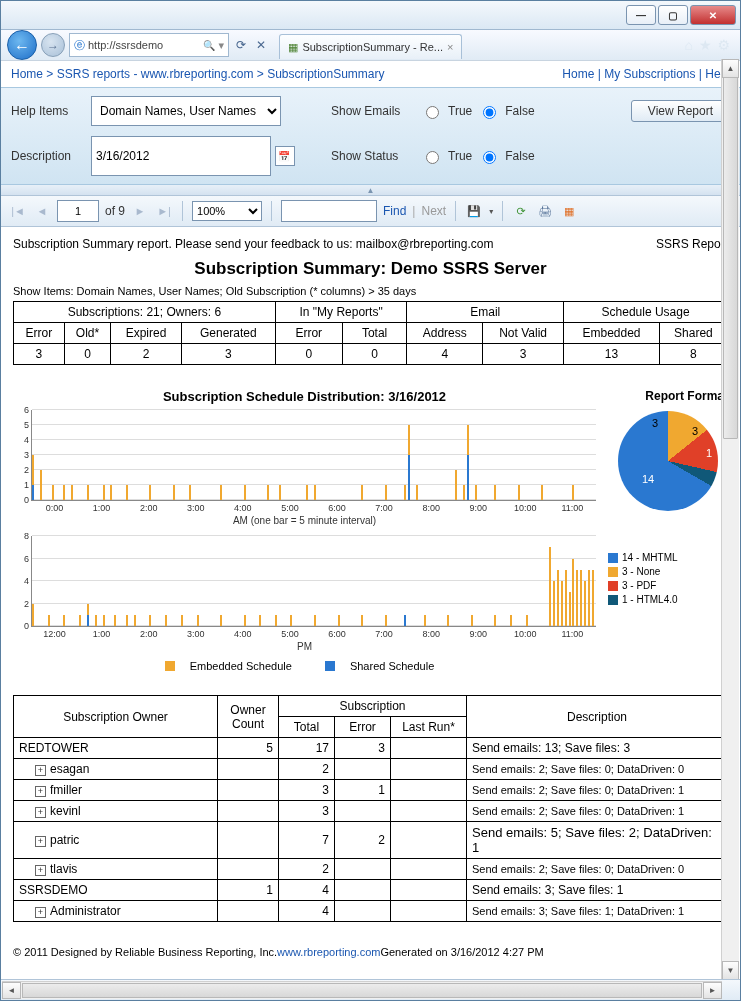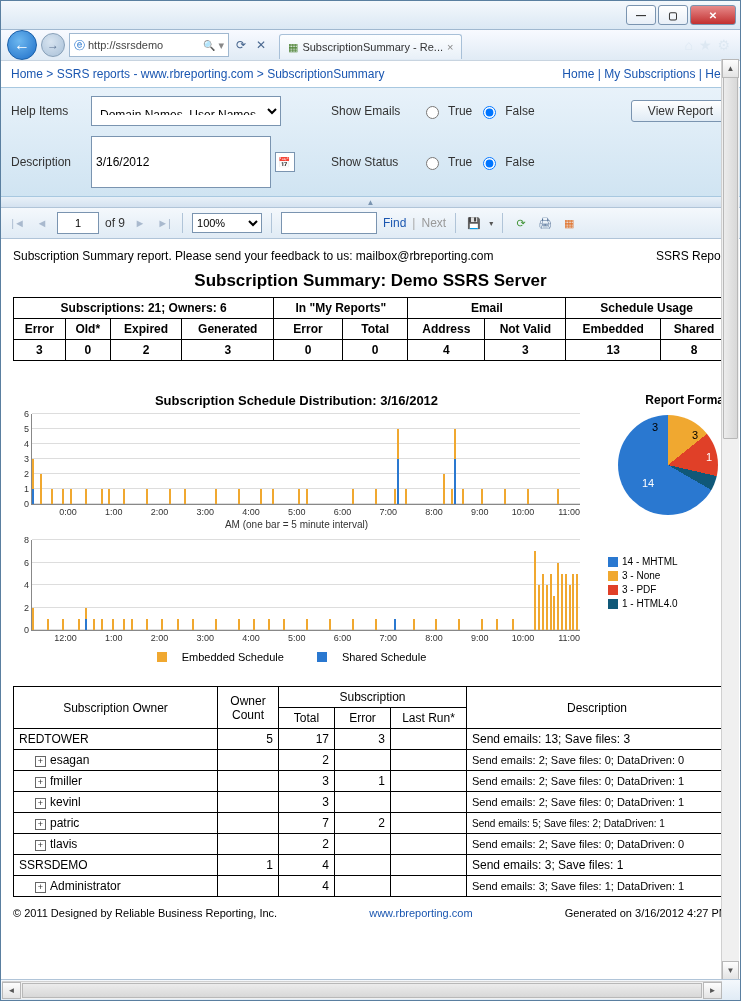--- a/index.html
+++ b/index.html
@@ -11,65 +11,65 @@
 .nav-back{width:28px;height:28px;border-radius:50%;background:radial-gradient(circle at 40% 35%,#6db8f0,#1e6ec8);border:1px solid #1a5fa8;display:flex;align-items:center;justify-content:center;color:#fff;font-size:16px}
 .nav-fwd{width:22px;height:22px;border-radius:50%;background:radial-gradient(circle at 40% 35%,#d8e4f0,#a8c0d8);border:1px solid #88a0b8;display:flex;align-items:center;justify-content:center;color:#5a7090;font-size:12px}
 .url-box{flex:0 0 150px;height:22px;border:1px solid #a0b8d0;background:#fff;display:flex;align-items:center;padding:0 4px;gap:3px;font-size:11px;color:#444}
 .nav-icon{width:16px;height:16px;display:flex;align-items:center;justify-content:center;font-size:12px;color:#4a6890}
 .tab-bar{flex:1;display:flex;align-items:flex-end;height:28px;margin-left:6px}
 .tab{height:24px;background:linear-gradient(#fdfeff,#e8f0f8);border:1px solid #a8c0d8;border-bottom:none;border-radius:3px 3px 0 0;padding:0 8px;display:flex;align-items:center;gap:4px;font-size:11px;color:#333;max-width:190px}
 .nav-right{display:flex;gap:6px;color:#dde8f2;font-size:14px;padding:0 4px}
 .breadcrumb{padding:6px 10px;font-size:12px;color:#1a56b0;display:flex;justify-content:space-between;background:#fff}
 .breadcrumb a{color:#1a56b0;text-decoration:none}
 .param-panel{background:linear-gradient(#e8f2fa,#d0e4f2);border-top:1px solid #a8c8e0;border-bottom:1px solid #a8c8e0;padding:8px 10px;display:grid;grid-template-columns:80px 210px 30px 90px 160px 1fr;row-gap:10px;align-items:center;font-size:12px;color:#333}
-.param-input{height:30px;border:1px solid #7a94b0;background:#fff;padding:10px 4px;font-size:12px;width:190px}
+.param-input{height:30px;border:1px solid #7a94b0;background:#fff;padding:4px 4px;font-size:12px;width:190px}
 .radio-grp{display:flex;gap:6px;align-items:center}
 .view-btn{height:22px;border:1px solid #7a94b0;border-radius:3px;background:linear-gradient(#fff,#e0ebf5);padding:0 16px;font-size:12px;color:#333;justify-self:end}
 .splitter{height:10px;background:linear-gradient(#e8f0f8,#d4e2f0);border-bottom:1px solid #b0c4d8;display:flex;justify-content:center;align-items:center;color:#7a94b0;font-size:8px}
 .toolbar{height:30px;background:linear-gradient(#f4f8fc,#e0ebf5);border-bottom:1px solid #b0c4d8;display:flex;align-items:center;padding:0 8px;gap:6px;font-size:12px;color:#333}
 .tb-btn{width:18px;height:18px;display:flex;align-items:center;justify-content:center;color:#4a6890;font-size:11px}
 .tb-input{width:36px;height:18px;border:1px solid #7a94b0;text-align:center;font-size:11px}
 .tb-select{width:70px;height:20px;border:1px solid #7a94b0;font-size:11px;background:#fff}
 .tb-find{width:90px;height:18px;border:1px solid #7a94b0;font-size:11px}
 .tb-sep{width:1px;height:20px;background:#b0c4d8;margin:0 3px}
 .report-body{padding:10px 12px;background:#fff;color:#000;overflow:auto;height:calc(1001px - 28px - 30px - 24px - 62px - 10px - 30px - 2px)}
 .rpt-top{display:flex;justify-content:space-between;font-size:12px}
 .rpt-title{text-align:center;font:bold 17px Arial;margin:8px 0 6px}
 .rpt-sub{font-size:11px;margin-bottom:4px}
 table.stats{width:100%;border-collapse:collapse;font-size:12px}
-table.stats th,table.stats td{border:1px solid #000;padding:3px 4px;text-align:center;font-weight:bold}
+table.stats th,table.stats td{border:1px solid #000;padding:3px 4px;text-align:center;font-weight:normal}
 table.stats .hdr{font-weight:normal}
-.chart-section{margin-top:32px;display:flex;gap:28px}
+.chart-section{margin-top:24px;display:flex;gap:12px}
 .chart-left{flex:1}
 .chart-title{text-align:center;font:bold 13px Arial;margin-bottom:6px}
 .bar-chart{position:relative;height:90px;border-left:1px solid #888;border-bottom:1px solid #888;margin:4px 0 2px 18px}
 .bar-chart .ylab{position:absolute;right:calc(100% + 3px);font-size:9px;color:#333;transform:translateY(50%)}
 .bar-chart .gline{position:absolute;left:0;right:0;border-top:1px solid #ddd}
 .bar{position:absolute;bottom:0;width:2px}
 .bar.emb{background:#f0a830}
 .bar.shr{background:#2a78d0}
 .xaxis{display:flex;margin-left:18px;font-size:9px;color:#333}
-.xaxis span{flex:1;text-align:right}
+.xaxis span{flex:1;text-align:center}
 .axis-cap{text-align:center;font-size:10px;color:#333;margin-top:2px}
 .pie-wrap{width:120px;text-align:center}
 .pie-title{font:bold 12px Arial;margin-bottom:8px;text-align:right;white-space:nowrap}
 .pie{width:100px;height:100px;border-radius:50%;margin:0 auto;position:relative;background:conic-gradient(#f0a830 0 51.4deg,#e04028 51.4deg 102.8deg,#105878 102.8deg 120deg,#2a78d0 120deg 360deg)}
 .pie-lab{position:absolute;font-size:11px;color:#000}
 .pie-legend{margin-top:40px;font-size:10px;text-align:left;line-height:14px}
 .pie-legend div{display:flex;align-items:center;gap:4px}
 .sw{width:10px;height:10px;display:inline-block}
 .chart-legend{text-align:center;font-size:11px;margin-top:8px}
 .chart-legend span{display:inline-flex;align-items:center;gap:5px;margin:0 10px}
 table.owners{width:100%;border-collapse:collapse;font-size:12px;margin-top:22px}
 table.owners th,table.owners td{border:1px solid #000;padding:3px 5px;font-weight:normal}
 table.owners th{text-align:center}
 table.owners td{text-align:right}
 table.owners td.l{text-align:left}
 .exp{display:inline-block;width:9px;height:9px;border:1px solid #666;font-size:9px;line-height:9px;text-align:center;margin-right:4px;color:#333}
-.footer{display:flex;justify-content:space-between;font-size:11px;margin-top:10px;color:#000}
+.footer{display:flex;font-size:11px;margin-top:24px;color:#000}
 .footer a{color:#1a56b0}
 .statusbar{position:absolute;bottom:0;left:0;right:0;height:20px;background:linear-gradient(#f4f8fc,#e0ebf5);border-top:1px solid #b0c4d8;display:flex;align-items:center;padding:0 6px}
 .scrollbar-v{position:absolute;right:1px;top:58px;bottom:20px;width:17px;background:#f0f0f0;border-left:1px solid #d0d0d0}
 .sb-btn{height:17px;background:linear-gradient(#fdfdfd,#e4e4e4);border:1px solid #b8b8b8;display:flex;align-items:center;justify-content:center;font-size:8px;color:#555}
 .sb-thumb{position:absolute;left:1px;right:1px;top:18px;height:360px;background:linear-gradient(90deg,#ececec,#d8d8d8);border:1px solid #b8b8b8;border-radius:1px}
 .scrollbar-h{position:absolute;bottom:1px;left:1px;right:18px;height:17px;background:#f0f0f0;border-top:1px solid #d0d0d0;display:flex}
 .scrollbar-h .sb-btn{width:17px;height:15px}
 .sb-thumb-h{flex:1;margin:1px;background:linear-gradient(#ececec,#d8d8d8);border:1px solid #b8b8b8}
 .cal-icon{width:18px;height:18px;display:inline-flex;align-items:center;justify-content:center;border:1px solid #7a94b0;background:#fff;font-size:10px}
 </style>
@@ -179,20 +179,21 @@
     <span class="tb-btn">🖨</span>
     <span class="tb-btn" style="color:#e07028">▦</span>
   </div>
 
   <div class="report-body">
     <div class="rpt-top">
       <span><span>Subscription Summary report. Please send your feedback to us: </span><span style="color:#000">mailbox@rbreporting.com</span></span>
       <span>SSRS Report</span>
     </div>
     <div class="rpt-title">Subscription Summary: Demo SSRS Server</div>
+    <div class="rpt-sub">Show Items: Domain Names, User Names; Old Subscription (* columns) &gt; 35 days</div>
 
     <table class="stats">
       <tbody>
           <tr class="hdr">
         <th colspan="4">Subscriptions: 21; Owners: 6</th>
         <th colspan="2">In "My Reports"</th>
         <th colspan="2">Email</th>
         <th colspan="2">Schedule Usage</th>
       </tr>
       <tr id="stats-h2">
@@ -354,20 +355,21 @@
             <span>3:00</span>
             <span>4:00</span>
             <span>5:00</span>
             <span>6:00</span>
             <span>7:00</span>
             <span>8:00</span>
             <span>9:00</span>
             <span>10:00</span>
             <span>11:00</span>
           </div>
+        <div class="axis-cap">PM</div>
 
         <div class="chart-legend">
           <span>
               <i class="sw" style="background:#f0a830"></i>
               <span>Embedded Schedule</span>
             </span>
           <span>
               <i class="sw" style="background:#2a78d0"></i>
               <span>Shared Schedule</span>
             </span>
@@ -448,21 +450,21 @@
             <td></td>
             <td></td>
             <td class="l" style="font-size:11px">Send emails: 2; Save files: 0; DataDriven: 1</td>
           </tr>
           <tr>
             <td class="l"><span style="padding-left:16px"><span class="exp">+</span>patric</span></td>
             <td></td>
             <td>7</td>
             <td>2</td>
             <td></td>
-            <td class="l" style="font-size:10px">Send emails: 5; Save files: 2; DataDriven: 1</td>
+            <td class="l" style="font-size:13px">Send emails: 5; Save files: 2; DataDriven: 1</td>
           </tr>
           <tr>
             <td class="l"><span style="padding-left:16px"><span class="exp">+</span>tlavis</span></td>
             <td></td>
             <td>2</td>
             <td></td>
             <td></td>
             <td class="l" style="font-size:11px">Send emails: 2; Save files: 0; DataDriven: 0</td>
           </tr>
           <tr>

